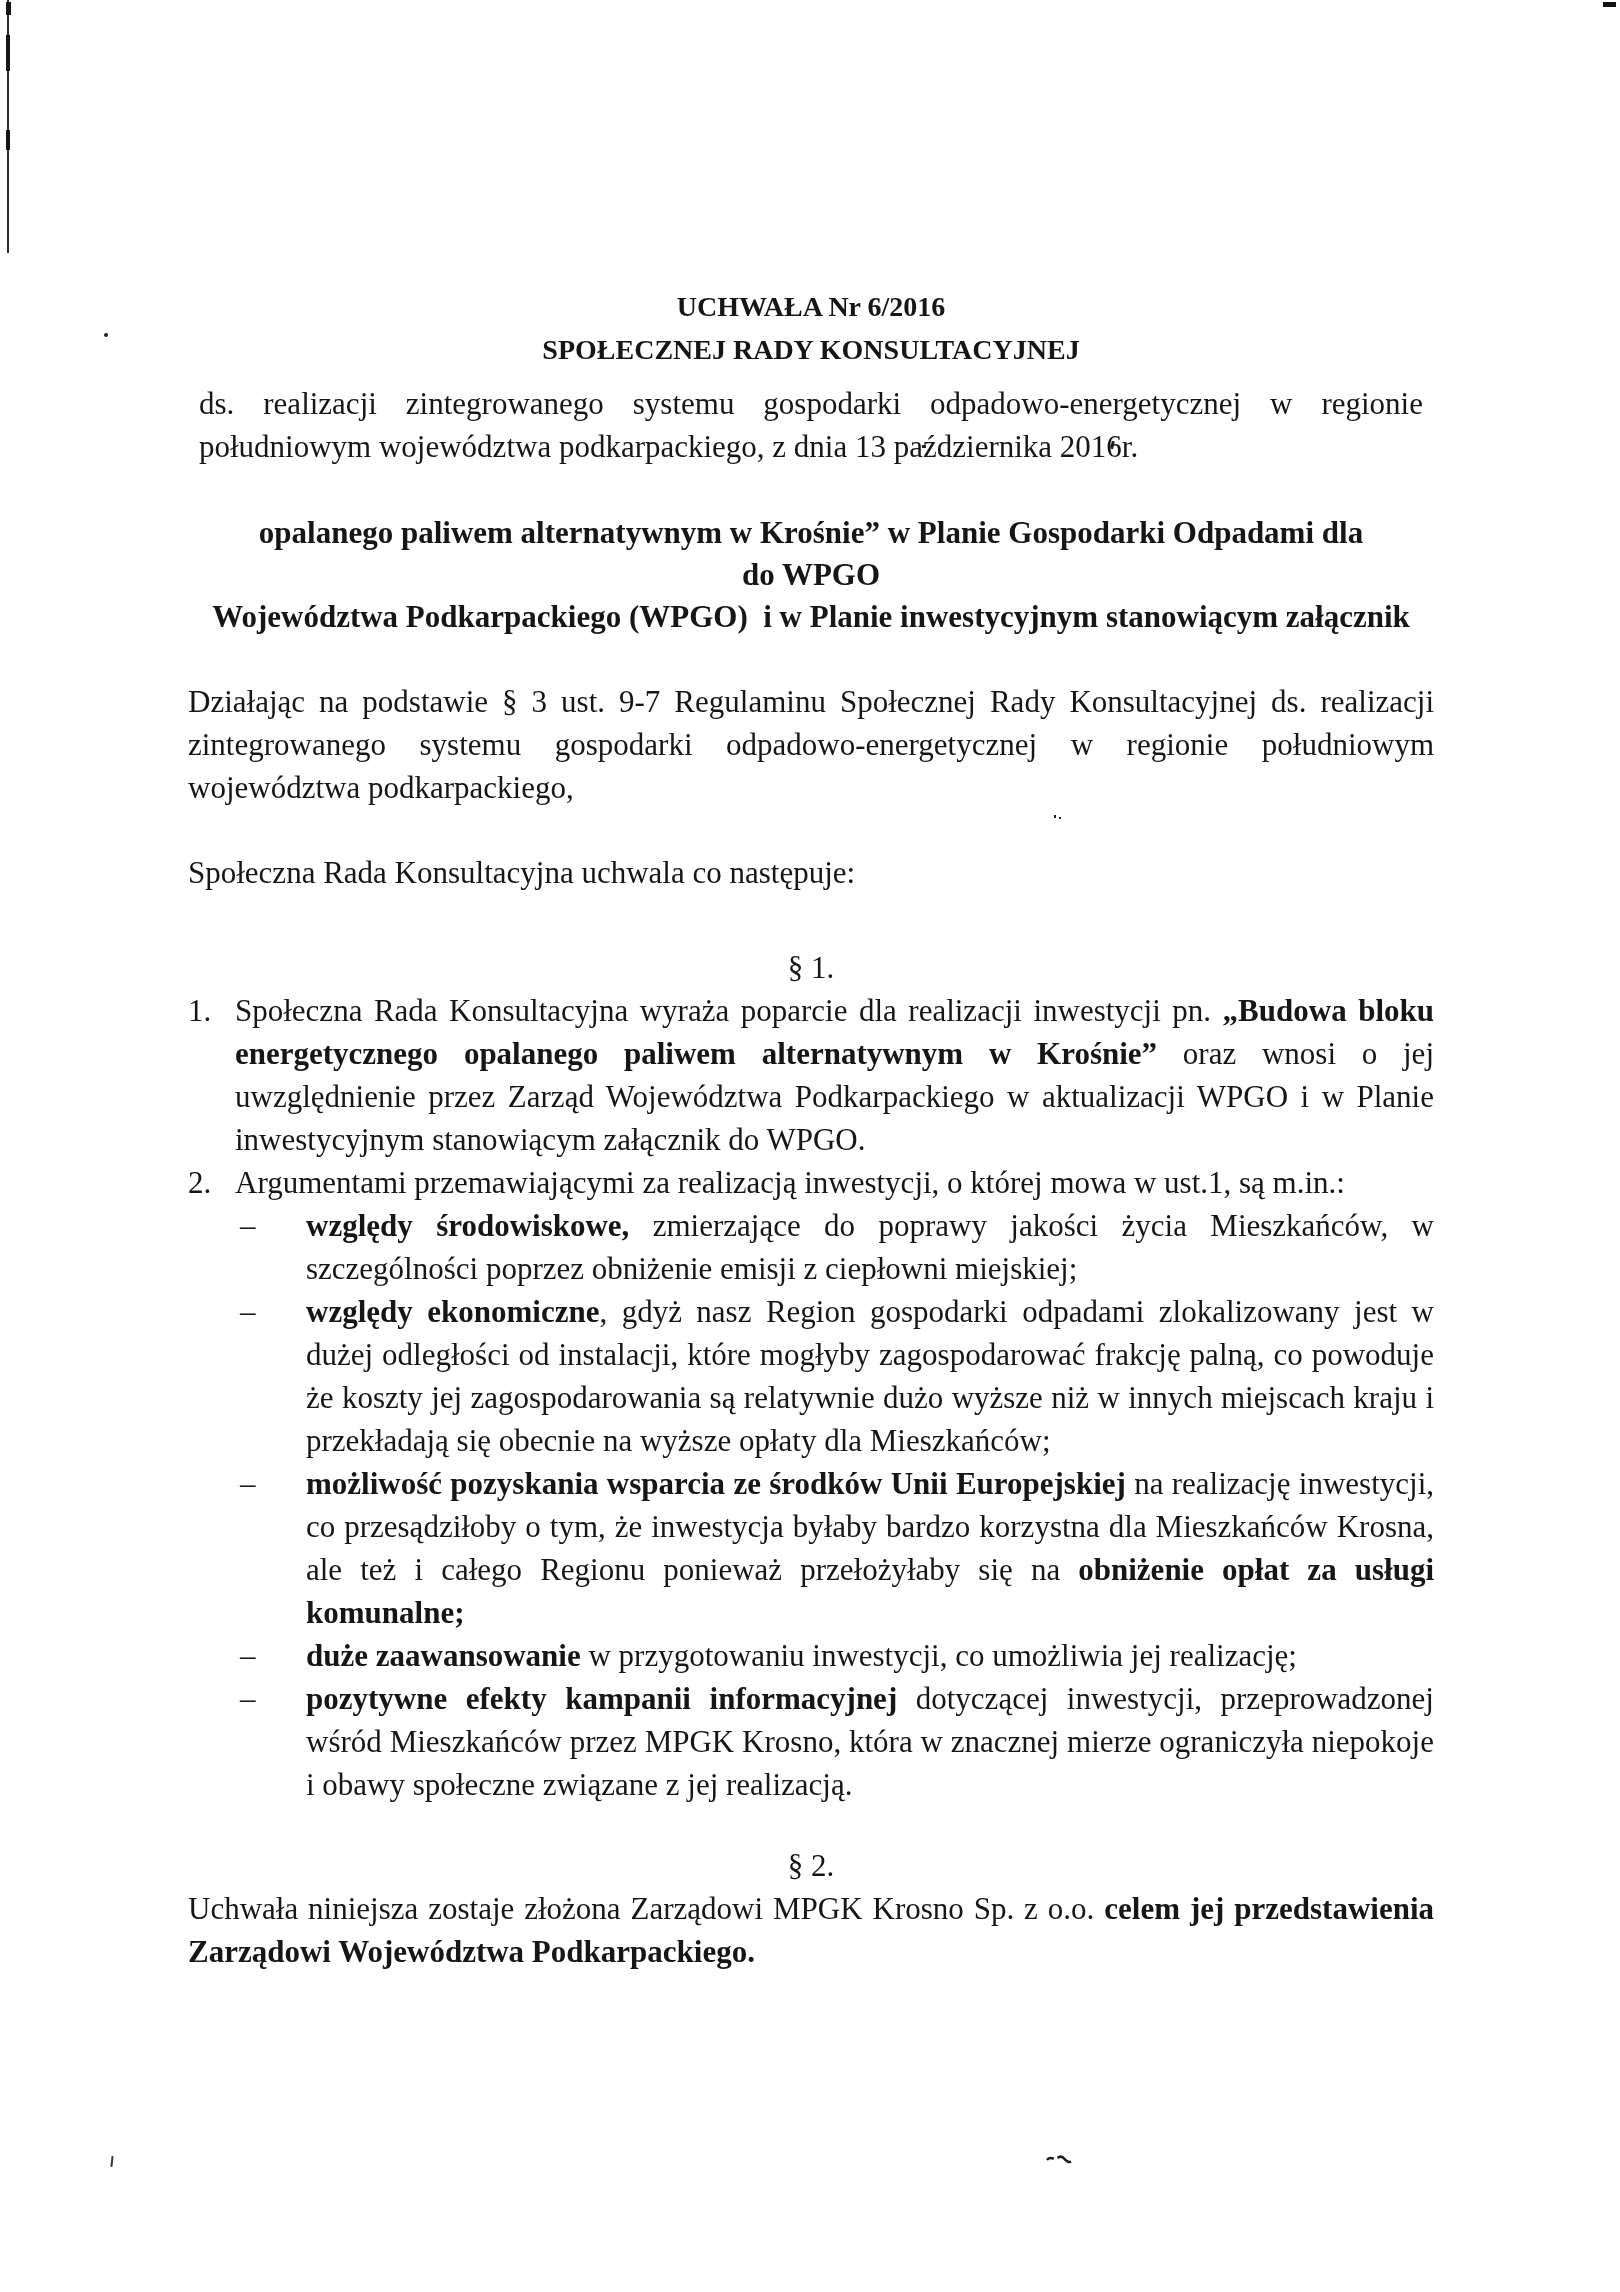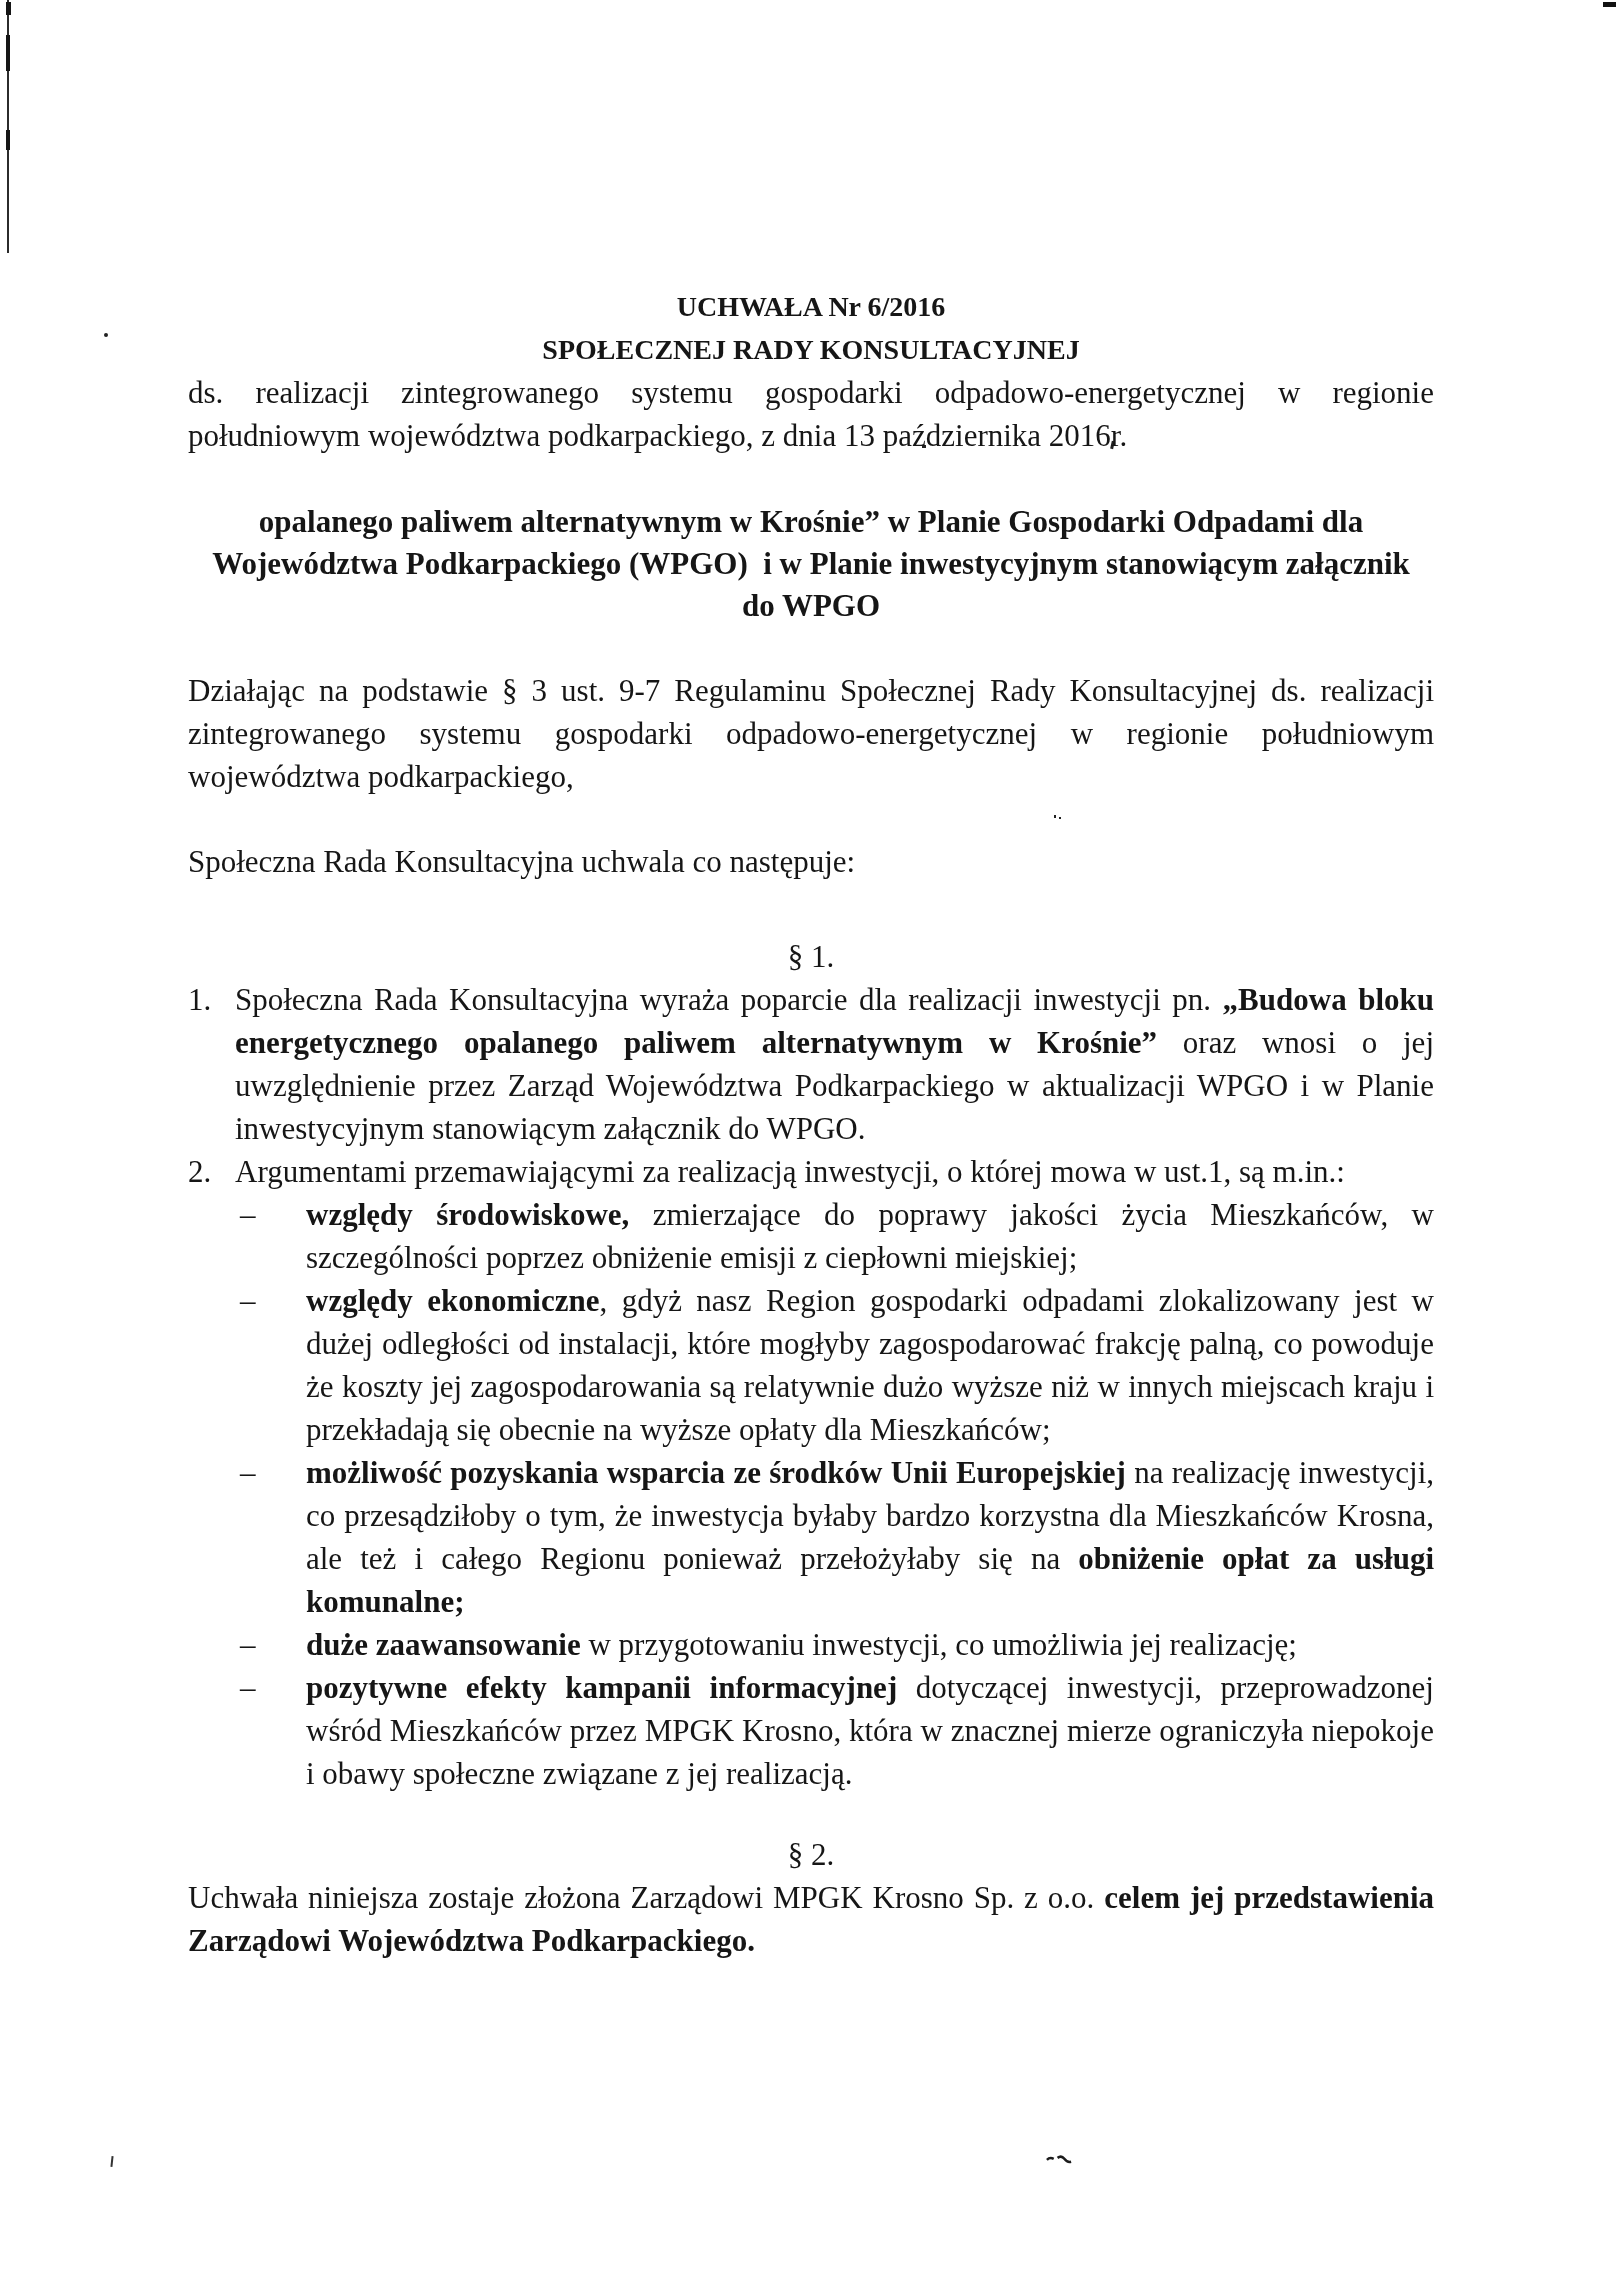--- a/index.html
+++ b/index.html
@@ -16,21 +16,21 @@
   .content {
     position:absolute;
     left:188px; top:285px;
     width:1246px;
     font-size:31px;
     line-height:43px;
   }
   .b { font-weight:700; }
 
   .doc-title { text-align:center; font-weight:700; font-size:28px; line-height:43px; }
-  .header-para { margin:0; text-align:justify; }
+  .header-para { margin:11px; text-align:justify; }
 
   .subject { margin-top:44px; text-align:center; font-weight:700; line-height:42px; }
 
   .legal    { margin:42px 0 0 0; text-align:justify; }
   .enacting { margin:42px 0 0 0; text-align:left; }
 
   .sec-heading { text-align:center; }
   .sec-heading.s1 { margin-top:52px; }
   .sec-heading.s2 { margin-top:38px; }
 
@@ -90,22 +90,22 @@
 
     <div class="doc-title">
       <div>UCHWAŁA Nr 6/2016</div>
       <div>SPOŁECZNEJ RADY KONSULTACYJNEJ</div>
     </div>
 
     <p class="header-para">ds. realizacji zintegrowanego systemu gospodarki odpadowo-energetycznej w regionie południowym województwa podkarpackiego, z dnia 13 października 2016r.</p>
 
     <div class="subject">
       <div>opalanego paliwem alternatywnym w Krośnie” w Planie Gospodarki Odpadami dla</div>
+      <div>do WPGO</div>
       <div>Województwa Podkarpackiego (WPGO)&nbsp; i w Planie inwestycyjnym stanowiącym załącznik</div>
-      <div>do WPGO</div>
     </div>
 
     <p class="legal">Działając na podstawie § 3 ust. 9-7 Regulaminu Społecznej Rady Konsultacyjnej ds. realizacji zintegrowanego systemu gospodarki odpadowo-energetycznej w regionie południowym województwa podkarpackiego,</p>
 
     <p class="enacting">Społeczna Rada Konsultacyjna uchwala co następuje:</p>
 
     <div class="sec-heading s1">§ 1.</div>
 
     <div class="list-item">
       <div class="li-num">1.</div>

